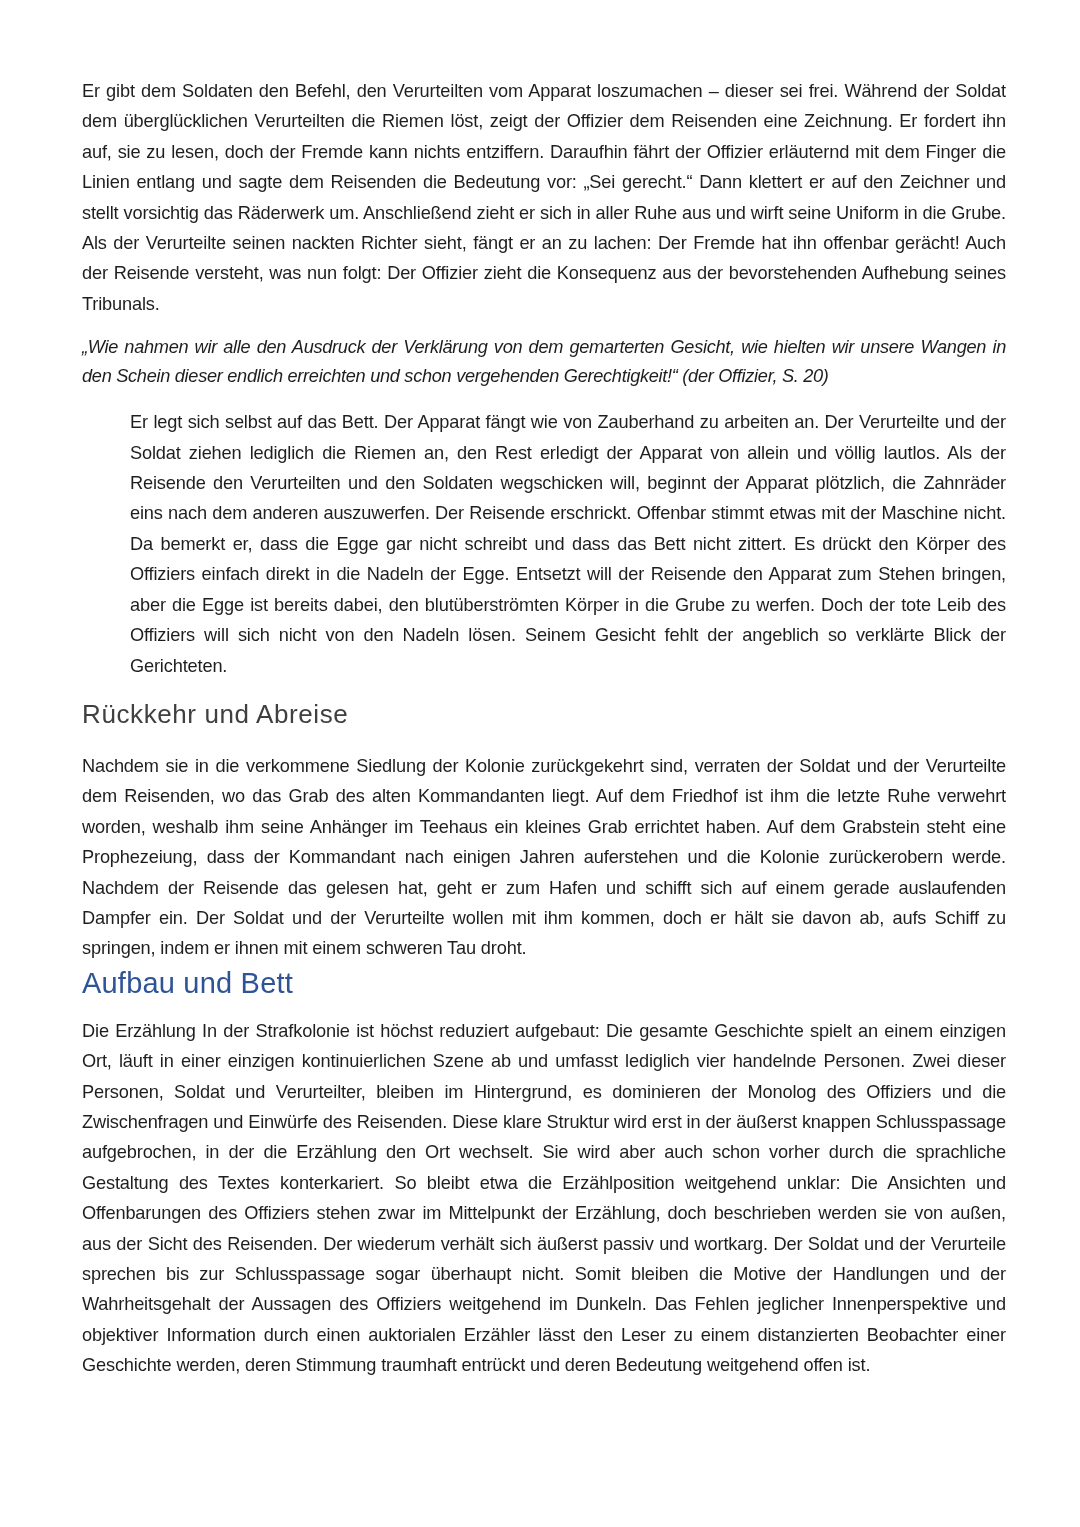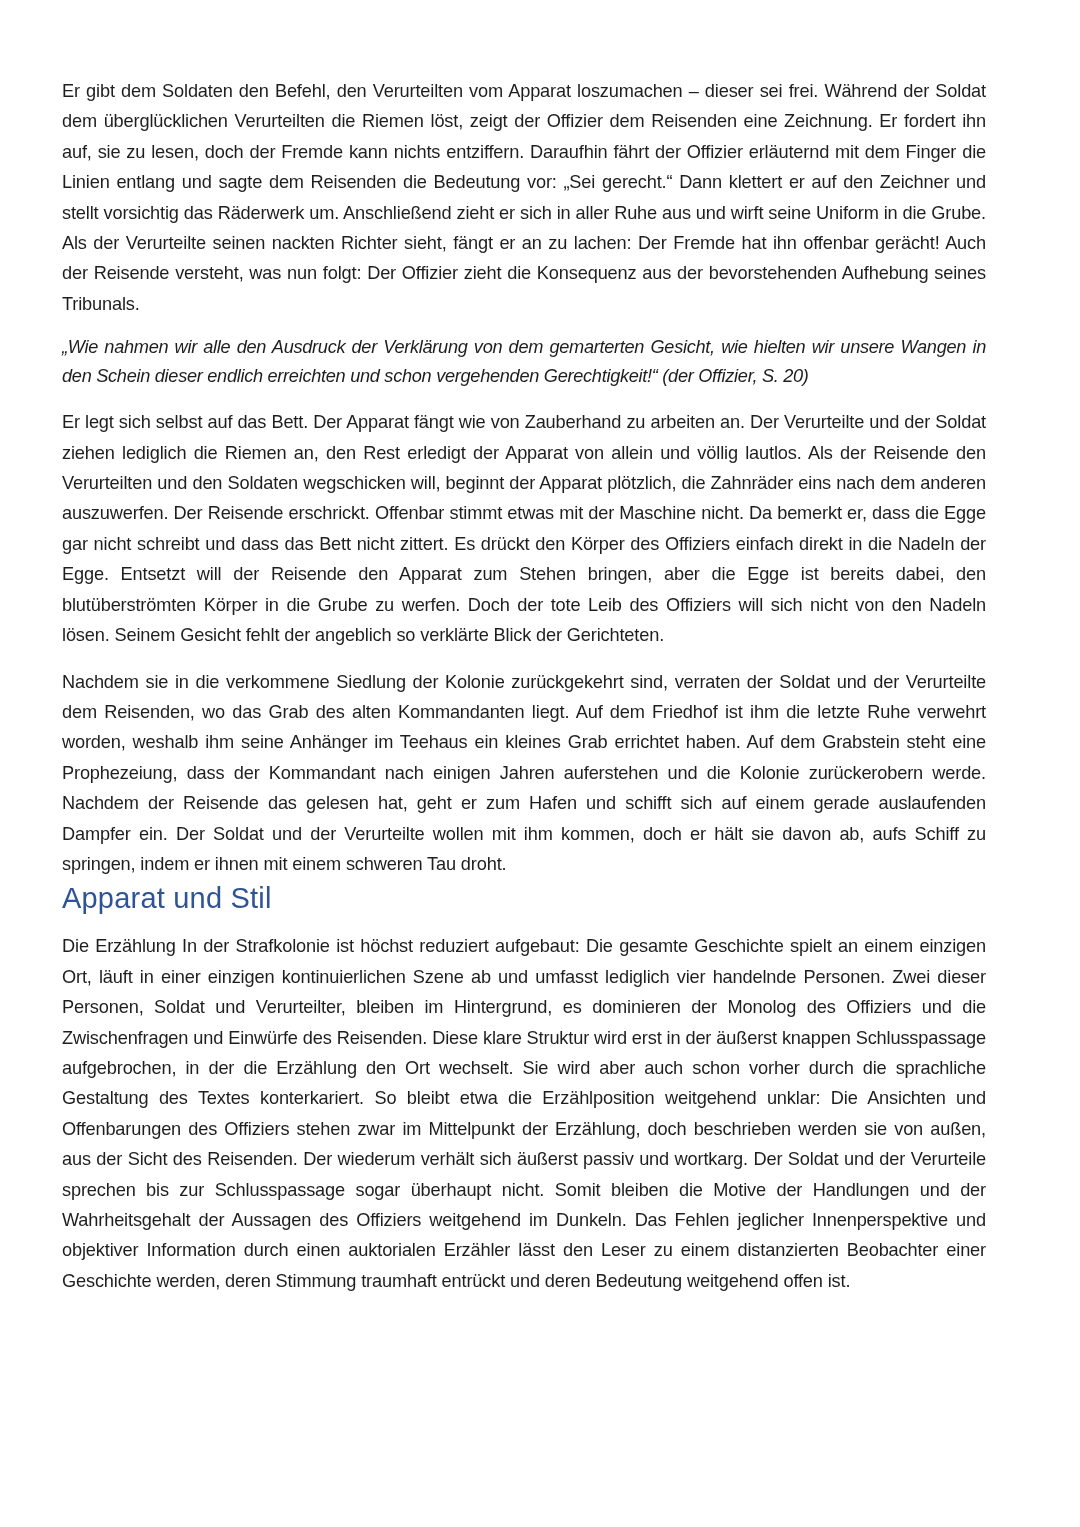--- a/index.html
+++ b/index.html
@@ -8,21 +8,21 @@
       background: #ffffff;
     }
     body {
       width: 1080px;
       height: 1527px;
       overflow: hidden;
       position: relative;
     }
     .page {
       position: absolute;
-      left: 62px;
+      left: 82px;
       top: 76px;
       width: 924px;
       font-family: "Liberation Sans", sans-serif;
       color: #1e1e1e;
     }
     .para {
       font-size: 18.2px;
       line-height: 30.4px;
       text-align: justify;
       margin: 0;
@@ -32,21 +32,21 @@
     .para.p1 { margin-bottom: 14px; }
     .quote {
       font-size: 18.2px;
       line-height: 29px;
       font-style: italic;
       text-align: justify;
       margin: 0 0 16px 0;
       letter-spacing: -0.3px;
       color: #1e1e1e;
     }
-    .para.p2 { margin-bottom: 16px; }
+    .para.p2 { margin-bottom: 16px; margin-left: 48px; }
     .h2 {
       font-size: 26px;
       line-height: 34px;
       color: #404040;
       margin: 0 0 20px 0;
       font-weight: normal;
       letter-spacing: 0.6px;
     }
     .para.p3 { margin-bottom: 0; }
     .h1 {
@@ -58,16 +58,17 @@
       letter-spacing: 0.2px;
     }
   </style>
 </head>
 <body>
 
 <div class="page">
   <p class="para p1">Er gibt dem Soldaten den Befehl, den Verurteilten vom Apparat loszumachen – dieser sei frei. Während der Soldat dem überglücklichen Verurteilten die Riemen löst, zeigt der Offizier dem Reisenden eine Zeich­nung. Er fordert ihn auf, sie zu lesen, doch der Fremde kann nichts entziffern. Daraufhin fährt der Offizier erläuternd mit dem Finger die Linien entlang und sagte dem Reisenden die Bedeutung vor: „Sei gerecht.“ Dann klettert er auf den Zeichner und stellt vorsichtig das Räderwerk um. Anschließend zieht er sich in aller Ruhe aus und wirft seine Uniform in die Grube. Als der Verurteilte seinen nackten Richter sieht, fängt er an zu lachen: Der Fremde hat ihn offenbar gerächt! Auch der Reisende versteht, was nun folgt: Der Offizier zieht die Konsequenz aus der bevorstehenden Aufhebung seines Tribunals.</p>
   <p class="quote">„Wie nahmen wir alle den Ausdruck der Verklärung von dem gemarterten Gesicht, wie hielten wir unsere Wangen in den Schein dieser endlich erreichten und schon vergehenden Gerechtigkeit!“ (der Offizier, S. 20)</p>
   <p class="para p2">Er legt sich selbst auf das Bett. Der Apparat fängt wie von Zauberhand zu arbeiten an. Der Verurteilte und der Soldat ziehen lediglich die Riemen an, den Rest erledigt der Apparat von allein und völlig lautlos. Als der Reisende den Verurteilten und den Soldaten wegschicken will, beginnt der Apparat plötzlich, die Zahn­räder eins nach dem anderen auszuwerfen. Der Reisende erschrickt. Offenbar stimmt etwas mit der Ma­schine nicht. Da bemerkt er, dass die Egge gar nicht schreibt und dass das Bett nicht zittert. Es drückt den Körper des Offiziers einfach direkt in die Nadeln der Egge. Entsetzt will der Reisende den Apparat zum Stehen bringen, aber die Egge ist bereits dabei, den blutüberströmten Körper in die Grube zu werfen. Doch der tote Leib des Offiziers will sich nicht von den Nadeln lösen. Seinem Gesicht fehlt der angeblich so verklärte Blick der Gerichteten.</p>
+  <h3 class="h2">Rückkehr und Abreise</h3>
   <p class="para p3">Nachdem sie in die verkommene Siedlung der Kolonie zurückgekehrt sind, verraten der Soldat und der Verurteilte dem Reisenden, wo das Grab des alten Kommandanten liegt. Auf dem Friedhof ist ihm die letzte Ruhe verwehrt worden, weshalb ihm seine Anhänger im Teehaus ein kleines Grab errichtet haben. Auf dem Grabstein steht eine Prophezeiung, dass der Kommandant nach einigen Jahren auferstehen und die Kolonie zurückerobern werde. Nachdem der Reisende das gelesen hat, geht er zum Hafen und schifft sich auf einem gerade auslaufenden Dampfer ein. Der Soldat und der Verurteilte wollen mit ihm kommen, doch er hält sie davon ab, aufs Schiff zu springen, indem er ihnen mit einem schweren Tau droht.</p>
-  <h2 class="h1">Apparat und Stil</h2>
+  <h2 class="h1">Aufbau und Bett</h2>
   <p class="para p4">Die Erzählung In der Strafkolonie ist höchst reduziert aufgebaut: Die gesamte Geschichte spielt an einem einzigen Ort, läuft in einer einzigen kontinuierlichen Szene ab und umfasst lediglich vier handelnde Per­sonen. Zwei dieser Personen, Soldat und Verurteilter, bleiben im Hintergrund, es dominieren der Monolog des Offiziers und die Zwischenfragen und Einwürfe des Reisenden. Diese klare Struktur wird erst in der äußerst knappen Schlusspassage aufgebrochen, in der die Erzählung den Ort wechselt. Sie wird aber auch schon vorher durch die sprachliche Gestaltung des Textes konterkariert. So bleibt etwa die Erzählposition weitgehend unklar: Die Ansichten und Offenbarungen des Offiziers stehen zwar im Mittelpunkt der Er­zählung, doch beschrieben werden sie von außen, aus der Sicht des Reisenden. Der wiederum verhält sich äußerst passiv und wortkarg. Der Soldat und der Verurteile sprechen bis zur Schlusspassage sogar über­haupt nicht. Somit bleiben die Motive der Handlungen und der Wahrheitsgehalt der Aussagen des Offi­ziers weitgehend im Dunkeln. Das Fehlen jeglicher Innenperspektive und objektiver Information durch einen auktorialen Erzähler lässt den Leser zu einem distanzierten Beobachter einer Geschichte werden, deren Stimmung traumhaft entrückt und deren Bedeutung weitgehend offen ist.</p>
 </div>
 
 </body></html>

